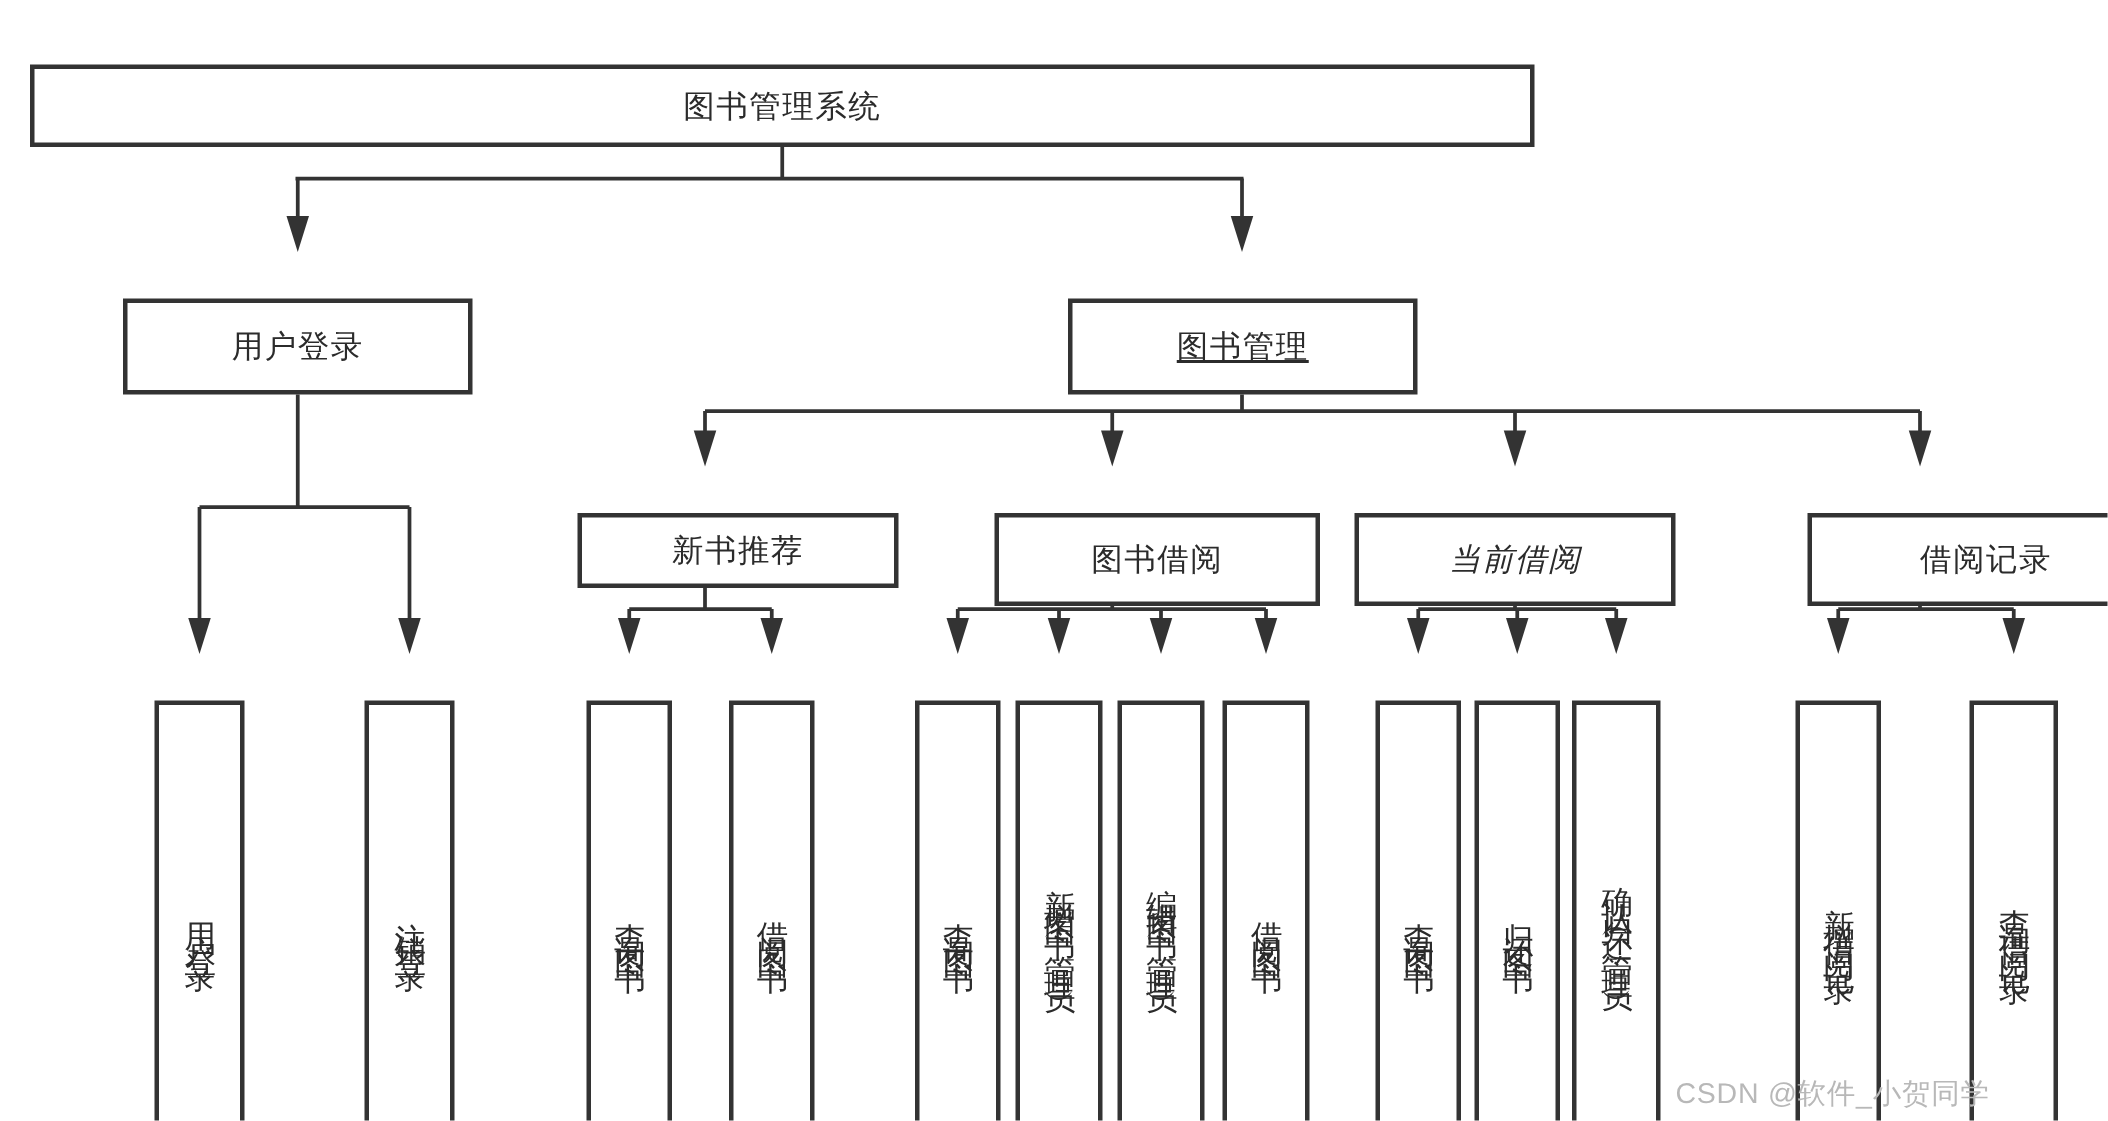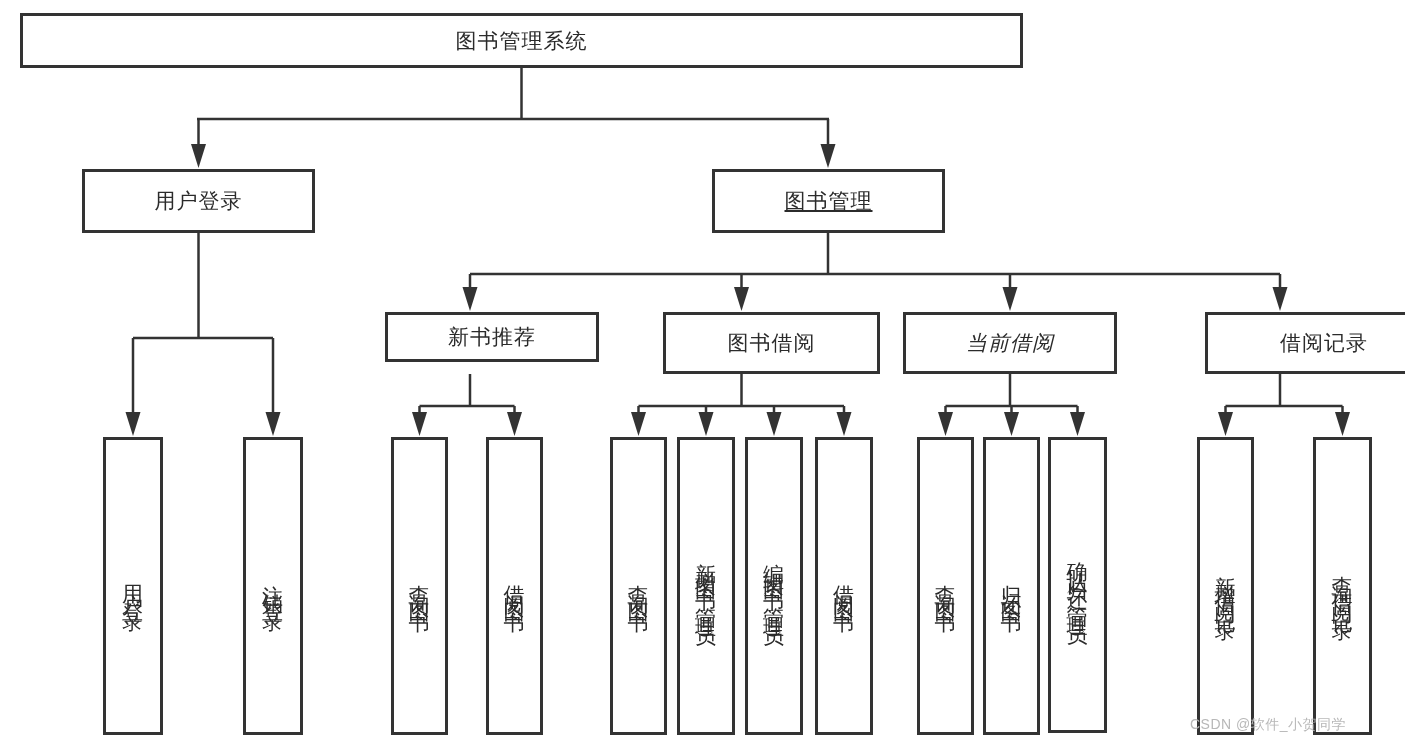--- a/index.html
+++ b/index.html
@@ -16,20 +16,21 @@
   .node{
     position:absolute;
     background:var(--box_bg);
     border:3px solid var(--line);
     color:var(--text);
     display:flex;align-items:center;justify-content:center;
     z-index:1;
     font-size:21px;
     letter-spacing:1px;
     text-align:center;
+    margin-top:30px;
   }
   .node.vert span{
     writing-mode:vertical-rl;
     text-orientation:mixed;
     font-size:21px;
     letter-spacing:9px;
     line-height:1;
     white-space:nowrap;
   }
   
@@ -50,22 +51,22 @@
   .l-c1{left:610px;top:437px;width:57px;height:298px;}
   .l-c2{left:677px;top:437px;width:58px;height:298px;}
   .l-c3{left:745px;top:437px;width:58px;height:298px;}
   .l-c4{left:815px;top:437px;width:58px;height:298px;}
   .l-d1{left:917px;top:437px;width:57px;height:298px;}
   .l-d2{left:983px;top:437px;width:57px;height:298px;}
   .l-d3{left:1048px;top:437px;width:59px;height:296px;}
   .l-e1{left:1197px;top:437px;width:57px;height:298px;}
   .l-e2{left:1313px;top:437px;width:59px;height:298px;}
   .watermark{
-    position:absolute;left:1190px;top:716px;z-index:3;
-    color:var(--watermark);font-size:14px;letter-spacing:0.5px;white-space:nowrap;
+    position:absolute;left:1117px;top:716px;z-index:3;
+    color:var(--watermark);font-size:19px;letter-spacing:0.5px;white-space:nowrap;
   }
 </style>
 </head>
 <body>
 
 <div class="canvas">
 
   <svg class="wires" width="1405" height="747" viewBox="0 0 1405 747" fill="none" stroke="#333333" stroke-width="2.5">
 
     <line x1="521.5" y1="68" x2="521.5" y2="119"></line>

